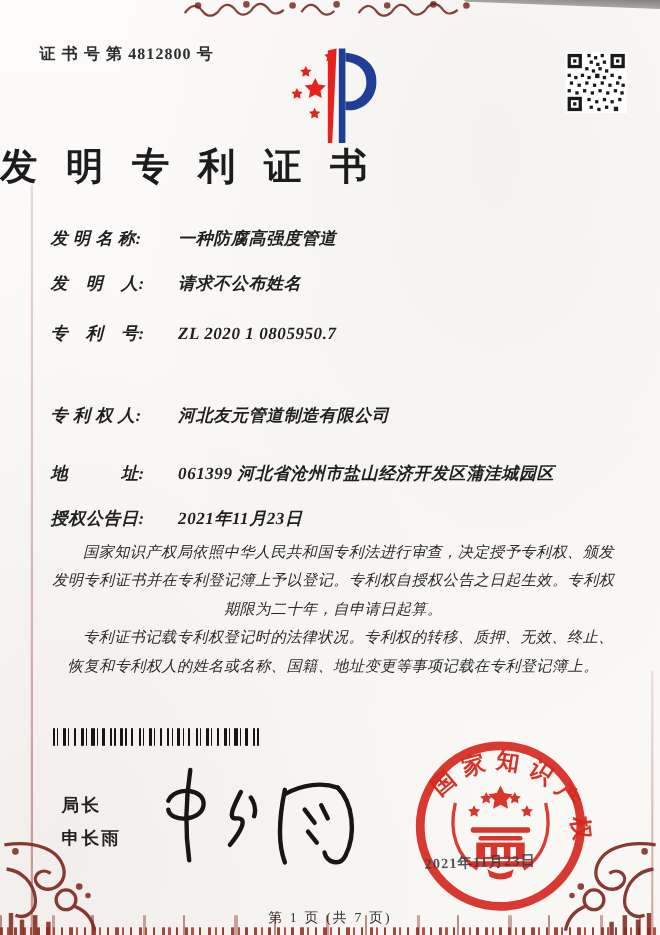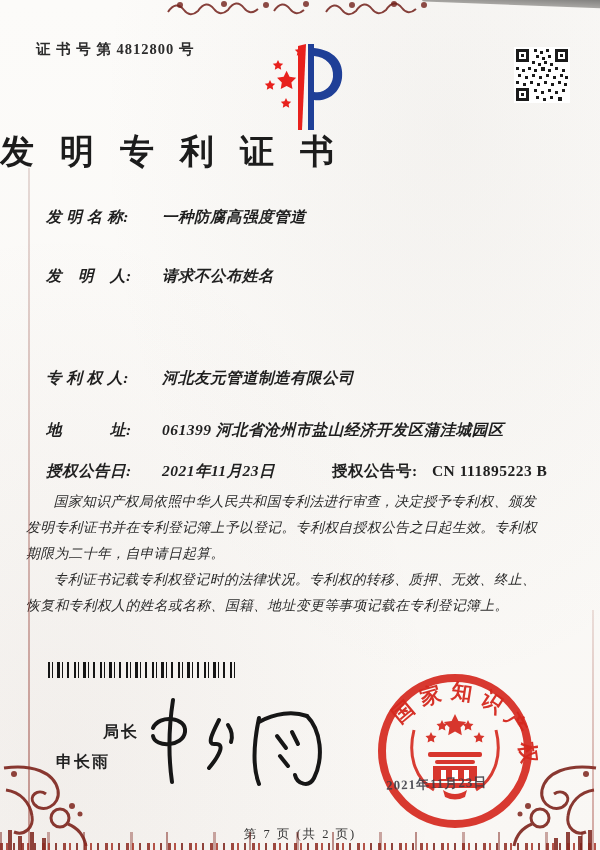--- a/index.html
+++ b/index.html
@@ -22,31 +22,31 @@
   .border-line-right{left:592px;top:610px;width:2px;height:240px;background:linear-gradient(to bottom,rgba(150,70,55,.15),rgba(150,45,35,.4));}
   .cert-no{left:36px;top:40px;font-size:14.5px;letter-spacing:1px;color:#2c2c2c;font-weight:600;}
   
   .title{left:0;top:129px;width:600px;font-size:34px;font-weight:700;color:#1c1c1c;letter-spacing:26px;margin-right:-26px;}
   
   .field-row{left:46px;font-size:15.5px;color:#1f1f1f;font-weight:600;white-space:nowrap;font-style:italic;}
   .f-label{display:inline-block;width:112px;letter-spacing:.5px;}
   .f-value{letter-spacing:.5px;}
   .grant-no{left:332px;font-size:15.5px;color:#1f1f1f;font-weight:600;white-space:nowrap;}
   
-  .body-text{left:26px;top:489px;width:522px;font-size:13.8px;line-height:1.88;color:#2a2a2a;}
+  .body-text{left:42px;top:489px;width:522px;font-size:13.8px;line-height:1.88;color:#2a2a2a;text-align:center;}
   .body-text p{margin:0;text-indent:2em;font-style:italic;font-weight:500;letter-spacing:.4px;}
   
   .barcode{left:48px;top:662px;width:190px;height:16px;
     background:repeating-linear-gradient(90deg,
       #151515 0 2px,transparent 2px 4px,
       #151515 4px 5px,transparent 5px 9px,
       #151515 9px 12px,transparent 12px 14px,
       #151515 14px 15px,transparent 15px 19px,
       #151515 19px 21px,transparent 21px 26px);}
-  .director-title{left:56px;top:722px;font-size:16px;font-weight:700;color:#222;letter-spacing:2px;margin-left:47px;}
+  .director-title{left:56px;top:722px;font-size:16px;font-weight:700;color:#222;letter-spacing:2px;}
   .director-name{left:56px;top:752px;font-size:16px;font-weight:700;color:#222;letter-spacing:2px;}
   .footer-page{left:0;top:826px;width:600px;text-align:center;font-size:12.5px;color:#333;letter-spacing:2px;}
   .seal-date{left:386px;top:775px;font-size:13px;font-weight:700;color:#3c3c45;letter-spacing:1px;transform:rotate(-2deg);opacity:.88;z-index:5;}
   
   .fringe{left:0;top:843px;width:600px;height:7px;opacity:.85;
     background:repeating-linear-gradient(90deg,
       #8d2a20 0 3px,transparent 3px 6px,
       #a8372a 6px 8px,transparent 8px 13px,
       #7d241c 13px 15px,transparent 15px 21px);}
   .fringe-tall{left:0;top:832px;width:600px;height:18px;opacity:.55;
@@ -156,39 +156,39 @@
       <path d="M20,14 l1.6,3.2 3.6,.5 -2.6,2.5 .6,3.6 -3.2-1.7 -3.2,1.7 .6-3.6 -2.6-2.5 3.6-.5 Z" transform="translate(4,44)"></path>
     </g>
   </svg>
 
   <div class="abs title">发明专利证书</div>
 
   <div class="abs field-row" style="top:207px">
     <span class="f-label">发 明 名 称:</span>
     <span class="f-value">一种防腐高强度管道</span>
   </div>
-  <div class="abs field-row" style="top:266px">
+  <div class="abs field-row" style="top:248px">
     <span class="f-label">发　明　人:</span>
     <span class="f-value">请求不公布姓名</span>
+  </div>
+  <div class="abs field-row" style="top:293px">
+    <span class="f-label">专　利　号:</span>
+    <span class="f-value">ZL 2020 1 0805950.7</span>
   </div>
   <div class="abs field-row" style="top:368px">
     <span class="f-label">专 利 权 人:</span>
     <span class="f-value">河北友元管道制造有限公司</span>
   </div>
   <div class="abs field-row" style="top:420px">
     <span class="f-label">地　　　址:</span>
     <span class="f-value">061399 河北省沧州市盐山经济开发区蒲洼城园区</span>
   </div>
   <div class="abs field-row" style="top:461px">
     <span class="f-label">授权公告日:</span>
     <span class="f-value">2021年11月23日</span>
-  </div>
-  <div class="abs grant-no" style="top:461px">
-    <span class="f-label" style="width:96px">授权公告号:</span>
-    <span class="f-value">CN 111895223 B</span>
   </div>
 
   <div class="abs body-text">
     <p>国家知识产权局依照中华人民共和国专利法进行审查，决定授予专利权、颁发发明专利证书并在专利登记簿上予以登记。专利权自授权公告之日起生效。专利权期限为二十年，自申请日起算。</p>
     <p>专利证书记载专利权登记时的法律状况。专利权的转移、质押、无效、终止、恢复和专利权人的姓名或名称、国籍、地址变更等事项记载在专利登记簿上。</p>
   </div>
 
   <div class="abs barcode"></div>
 
   <div class="abs director-title">局长</div>
@@ -236,21 +236,21 @@
     </g>
     <g fill="#fff">
       <rect x="69" y="102" width="5" height="9"></rect>
       <rect x="80" y="102" width="6" height="9"></rect>
       <rect x="92" y="102" width="5" height="9"></rect>
     </g>
   </svg>
 
   <div class="abs seal-date">2021年11月23日</div>
 
-  <div class="abs footer-page">第 7 页 (共 2 页)</div>
+  <div class="abs footer-page">第 1 页 (共 7 页)</div>
 
   <svg class="abs" style="left:2px;top:762px;" width="100" height="88" viewBox="0 0 100 88">
     <g stroke="#7d241c" stroke-width="3" fill="none" opacity=".9">
       <path d="M2,6 C30,2 52,10 56,28 C59,44 40,52 32,42 C26,34 36,26 44,32"></path>
       <path d="M4,28 C18,30 28,40 30,54 C32,66 22,74 12,70"></path>
       <circle cx="58" cy="56" r="9"></circle>
       <path d="M66,62 C76,66 82,74 84,84"></path>
     </g>
     <g fill="#7d241c" opacity=".85">
       <circle cx="70" cy="44" r="3"></circle>

